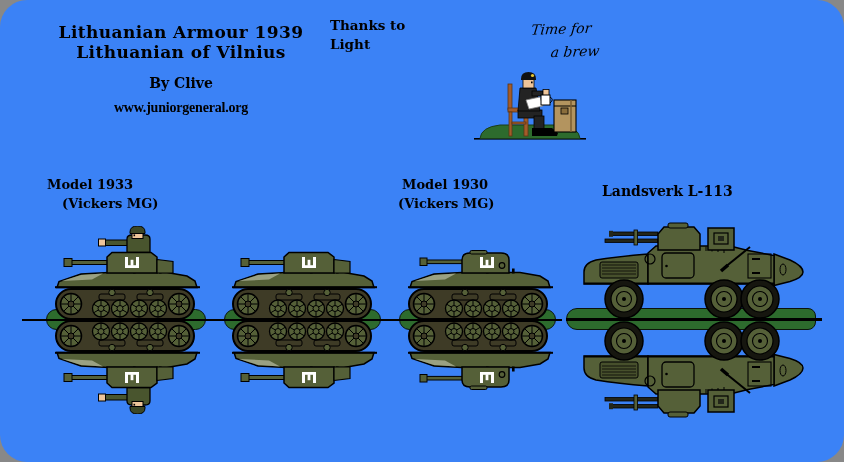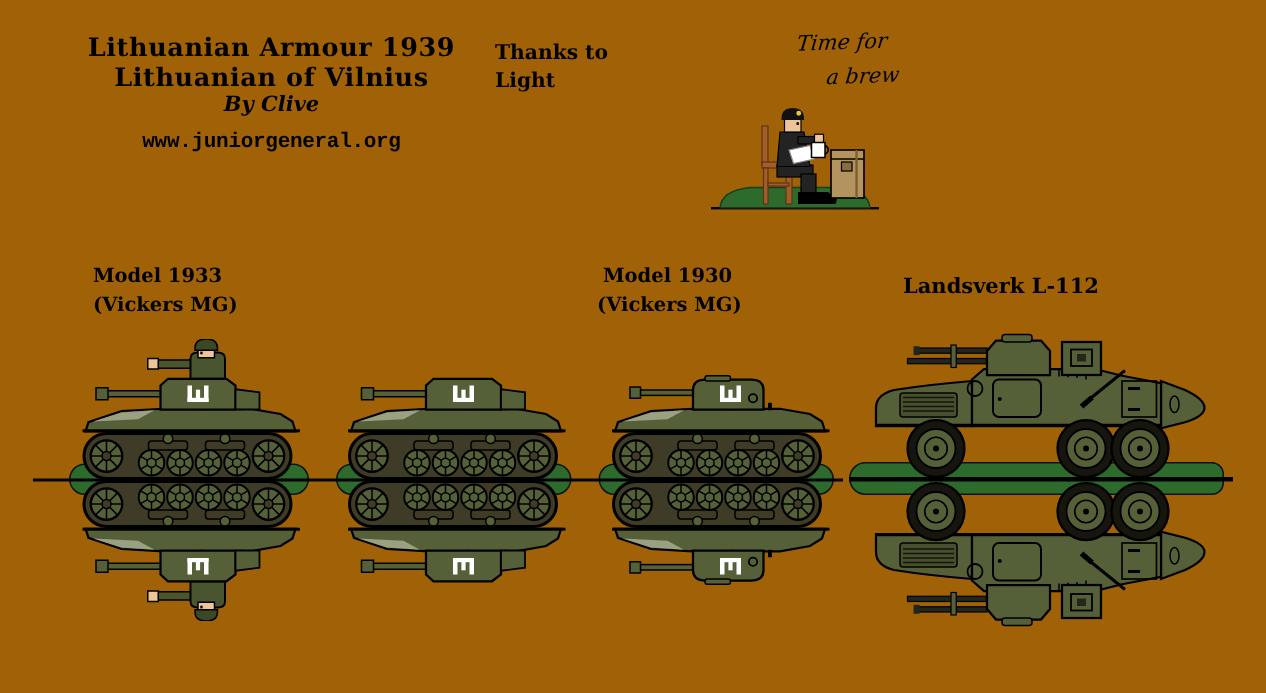--- a/index.html
+++ b/index.html
@@ -1,50 +1,51 @@
 <!DOCTYPE html>
 <html><head>
 <meta charset="utf-8">
 <style>
   html,body{margin:0;padding:0;background:#888;}
   .page{
     position:relative;
     width:844px;height:462px;
-    background:#a16207;
+    background:#3b82f6;
     overflow:hidden;
     font-family:"DejaVu Serif", serif;
     color:#000;
     margin:0 auto;
+    border-radius:27px;
   }
   
   .title-block{
     position:absolute;left:38px;top:22px;width:286px;
     text-align:center;
   }
   .title-line{font-weight:bold;font-size:17px;line-height:20px;letter-spacing:.4px;}
-  .byline{font-weight:bold;font-size:14px;font-style:italic;}
+  .byline{font-weight:bold;font-size:14px;margin-top:13px;}
   .website{
-    font-family:Liberation Mono, monospace;
+    font-family:Liberation Serif, serif;
     font-weight:bold;font-size:14px;letter-spacing:-.2px;margin-top:9px;
   }
   .thanks{
-    position:absolute;left:330px;top:26px;
+    position:absolute;left:330px;top:16px;
     font-weight:bold;font-size:13.5px;line-height:19px;
   }
   .brew{
     position:absolute;left:524px;top:20px;width:120px;
     font-style:italic;font-size:14px;line-height:17px;
     transform:rotate(-2deg) skewX(-8deg);
   }
   .brew .l1{margin-left:6px;}
   .brew .l2{margin-left:28px;margin-top:6px;}
   
   .lbl{position:absolute;font-weight:bold;font-size:13px;white-space:nowrap;}
   .lbl-group{left:60px;top:156px;}
-  .lbl-m1933{left:62px;top:177px;}
+  .lbl-m1933{left:47px;top:177px;}
   .lbl-m1933v{left:62px;top:196px;}
   .lbl-m1936{left:402px;top:177px;}
   .lbl-m1936v{left:398px;top:196px;}
   .lbl-landsverk{left:602px;top:183px;font-size:14px;}
   
   .fold-line{position:absolute;left:22px;top:319px;width:540px;height:2px;background:#000;z-index:2;}
   .lens{position:absolute;top:309px;height:21px;background:#2d6b2d;border:1.5px solid #0c140c;border-radius:11px;box-sizing:border-box;z-index:1;}
   .lens-1{left:46px;width:160px;}
   .lens-2{left:224px;width:157px;}
   .lens-3{left:399px;width:157px;}
@@ -233,21 +234,21 @@
   </div>
 
   <svg class="soldier-scene" width="112" height="72">
     <use href="#sym-soldier" width="112" height="72"></use>
   </svg>
 
   <div class="lbl lbl-m1933">Model 1933</div>
   <div class="lbl lbl-m1933v">(Vickers MG)</div>
   <div class="lbl lbl-m1936">Model 1930</div>
   <div class="lbl lbl-m1936v">(Vickers MG)</div>
-  <div class="lbl lbl-landsverk">Landsverk L-112</div>
+  <div class="lbl lbl-landsverk">Landsverk L-113</div>
 
   <div class="fold-line"></div>
   <div class="lens lens-1"></div>
   <div class="lens lens-2"></div>
   <div class="lens lens-3"></div>
   <div class="strip"></div>
   <div class="strip-line"></div>
 
   <svg class="veh" style="left:45px;top:226px" width="160" height="94">
     <use href="#sym-tank1933c" width="160" height="94"></use>

